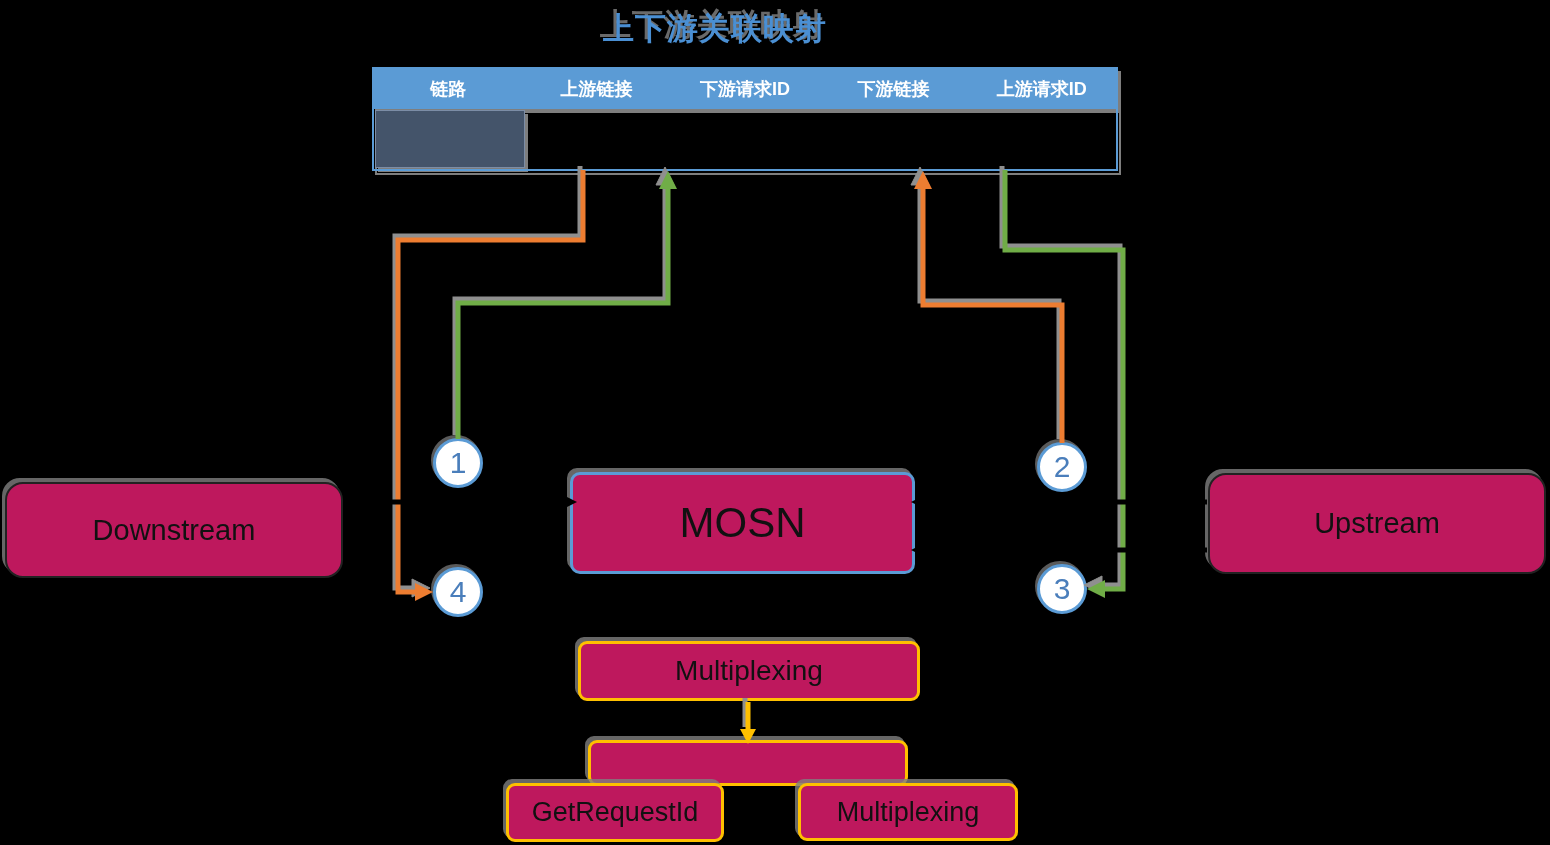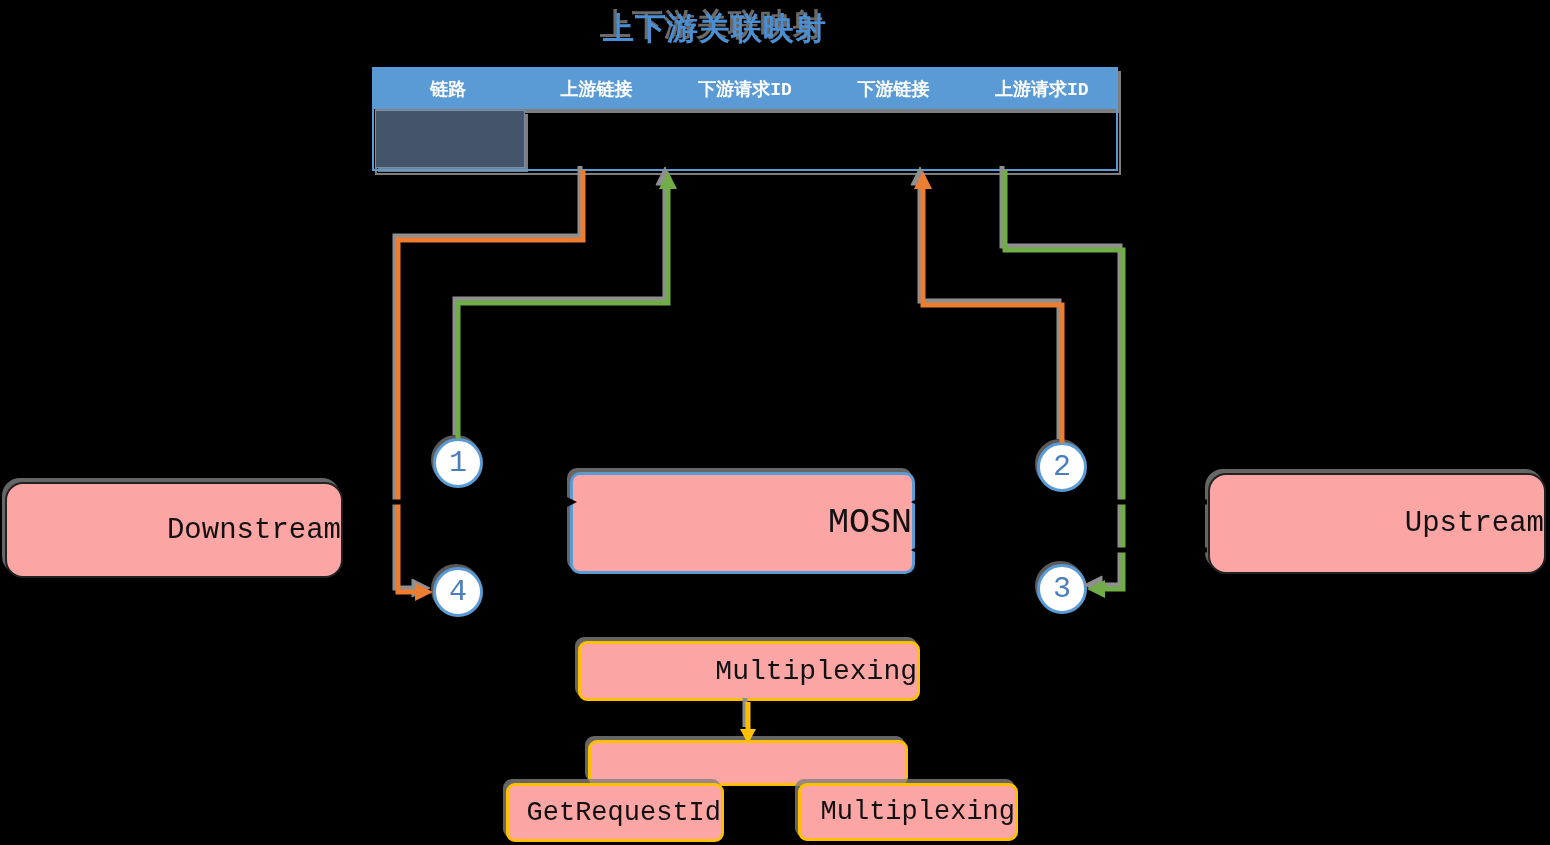--- a/index.html
+++ b/index.html
@@ -1,18 +1,18 @@
 <!DOCTYPE html>
 <html><head>
 <meta charset="utf-8">
 <style>
   html,body{margin:0;padding:0;background:#000;}
   .canvas{
     position:relative;width:1550px;height:845px;background:#000;overflow:hidden;
-    font-family:Liberation Mono, monospace;
+    font-family:Liberation Sans, sans-serif;
   }
   
   .diagram-title{
     position:absolute;left:500px;top:8px;width:430px;text-align:center;
     font-size:31px;font-weight:bold;color:#4a8fd3;
     text-shadow:-3px -4px 0 rgba(125,125,125,0.85);
     letter-spacing:1px;
   }
   
   .map-table{
@@ -26,26 +26,26 @@
   .map-table .th{
     flex:1;text-align:center;color:#fff;font-weight:bold;font-size:18px;
   }
   .map-table .tbody{position:relative;height:60px;}
   .dark-cell{
     position:absolute;left:1px;top:1px;width:150px;height:58px;
     background:#44546A;border:1px solid #7c8da6;box-sizing:border-box;
   }
   
   .node{
-    position:absolute;background:#fca5a5;display:flex;align-items:center;justify-content:flex-end;
+    position:absolute;background:#be185d;display:flex;align-items:center;justify-content:center;
     color:#111;box-sizing:border-box;z-index:2;
     filter:drop-shadow(-3px -4px 0 rgba(128,128,128,0.8));
   }
   .node-dark-border{border:2px solid #222;border-radius:18px;font-size:29px;}
-  .node-blue-border{border:3px solid #5B9BD5;border-radius:10px;font-size:35px;}
+  .node-blue-border{border:3px solid #5B9BD5;border-radius:10px;font-size:42px;}
   .node-gold-border{border:3px solid #FFC000;border-radius:9px;font-size:27px;}
   .downstream{left:5px;top:482px;width:338px;height:96px;}
   .mosn{left:570px;top:472px;width:345px;height:102px;}
   .upstream{left:1208px;top:473px;width:338px;height:101px;}
   .multiplexing{left:578px;top:641px;width:342px;height:60px;font-size:28px;}
   .brace-shape{left:588px;top:740px;width:320px;height:46px;z-index:1;}
   .get-request{left:482px;top:783px;width:218px;height:59px;z-index:3;margin-left:24px;}
   .set-request{left:798px;top:783px;width:220px;height:58px;z-index:3;}
   
   .step-circle{

